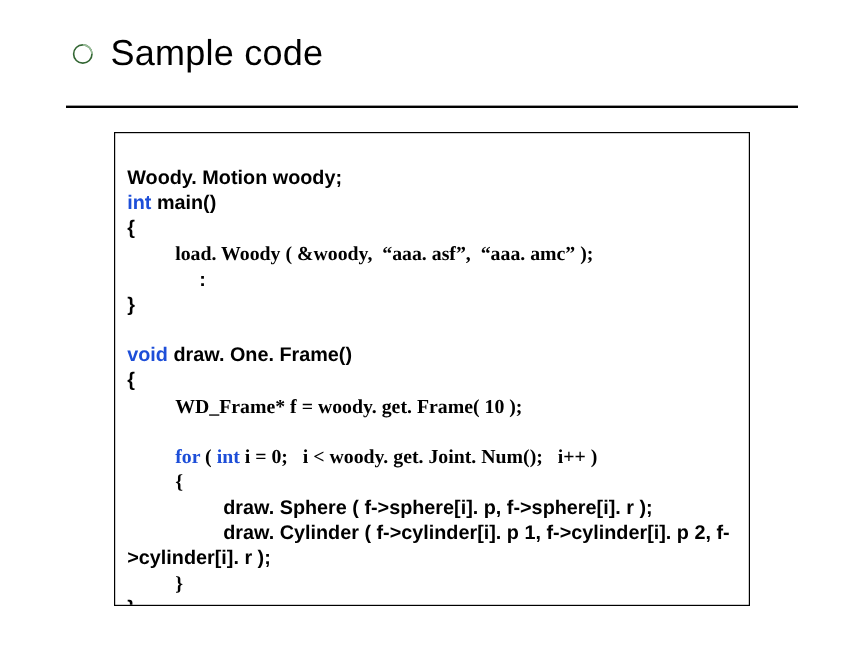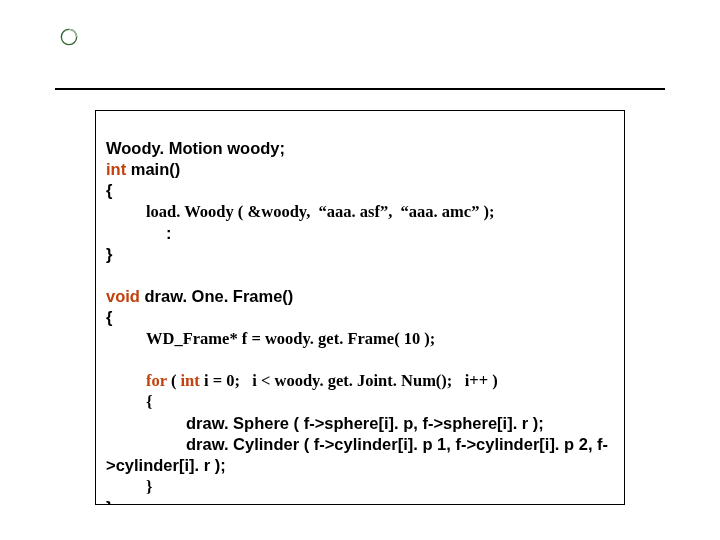--- a/index.html
+++ b/index.html
@@ -49,39 +49,40 @@
     border: 1px solid #000;
     padding: 6px 10px 4px 10px;
     box-sizing: border-box;
     font-size: 16.5px;
     line-height: 1.28;
     font-family: Arial, Helvetica, sans-serif;
     color: #000;
     overflow: hidden;
     white-space: pre-wrap;
   }
-  .kw { color: #c2410c; font-weight: bold; }
+  .kw { color: #1d4ed8; font-weight: bold; }
   .nm { font-weight: bold; }
   .ln { display: block; }
   .ind1 { padding-left: 40px; font-family: Liberation Serif, serif; }
   .ind2 { padding-left: 80px; }
   .ind15 { padding-left: 60px; }
 </style>
 </head>
 <body>
 
 <div class="slide">
 
   <div class="title-row">
     <span class="title-bullet">
       <svg viewBox="0 0 20 20" width="18" height="18">
         <circle cx="10" cy="10" r="8.5" fill="none" stroke="#336633" stroke-width="1.5"></circle>
         <path d="M10 1.5 A8.5 8.5 0 0 1 18.5 10" fill="none" stroke="#9bbf9b" stroke-width="1.5"></path>
       </svg>
     </span>
+    <span class="title-text">Sample code</span>
   </div>
 
   <div class="rule"></div>
 
   <div class="codebox">
 <span class="ln nm">Woody. Motion woody;</span><span class="ln"><span class="kw">int</span><span class="nm"> main()</span></span><span class="ln nm">{</span><span class="ln nm ind1">load. Woody ( &amp;woody,  “aaa. asf”,  “aaa. amc” );</span><span class="ln nm ind15">:</span><span class="ln nm">}</span><span class="ln"> </span><span class="ln"><span class="kw">void</span><span class="nm"> draw. One. Frame()</span></span><span class="ln nm">{</span><span class="ln nm ind1">WD_Frame* f = woody. get. Frame( 10 );</span><span class="ln"> </span><span class="ln ind1"><span class="kw">for</span><span class="nm"> ( </span><span class="kw">int</span><span class="nm"> i = 0</span><span class="nm">;   i &lt; woody. get. Joint. Num();   i++ )</span></span><span class="ln nm ind1">{</span><span class="ln nm ind2">draw. Sphere ( f-&gt;sphere[i]. p, f-&gt;sphere[i]. r );</span><span class="ln nm ind2">draw. Cylinder ( f-&gt;cylinder[i]. p 1, f-&gt;cylinder[i]. p 2, f-</span><span class="ln nm">&gt;cylinder[i]. r );</span><span class="ln nm ind1">}</span><span class="ln nm">}</span></div>
 
 </div>
 
 </body></html>

